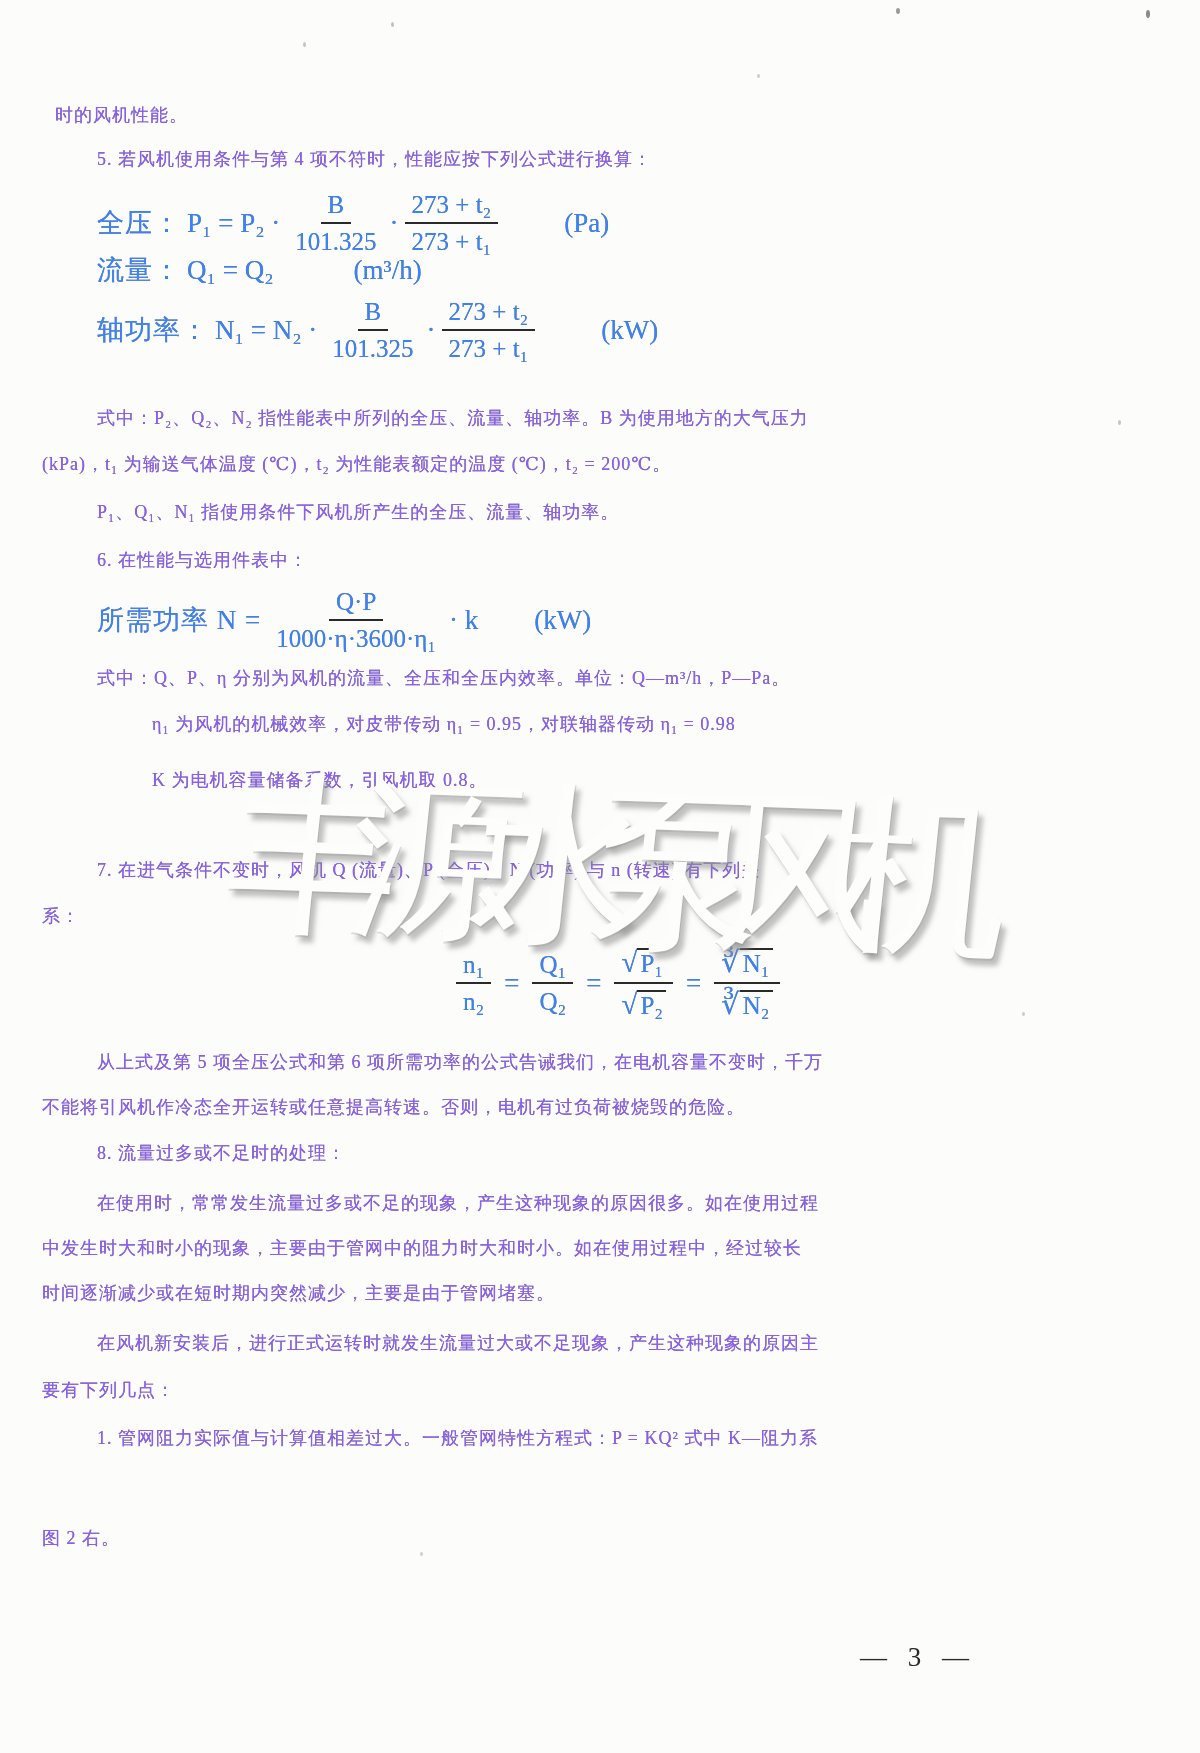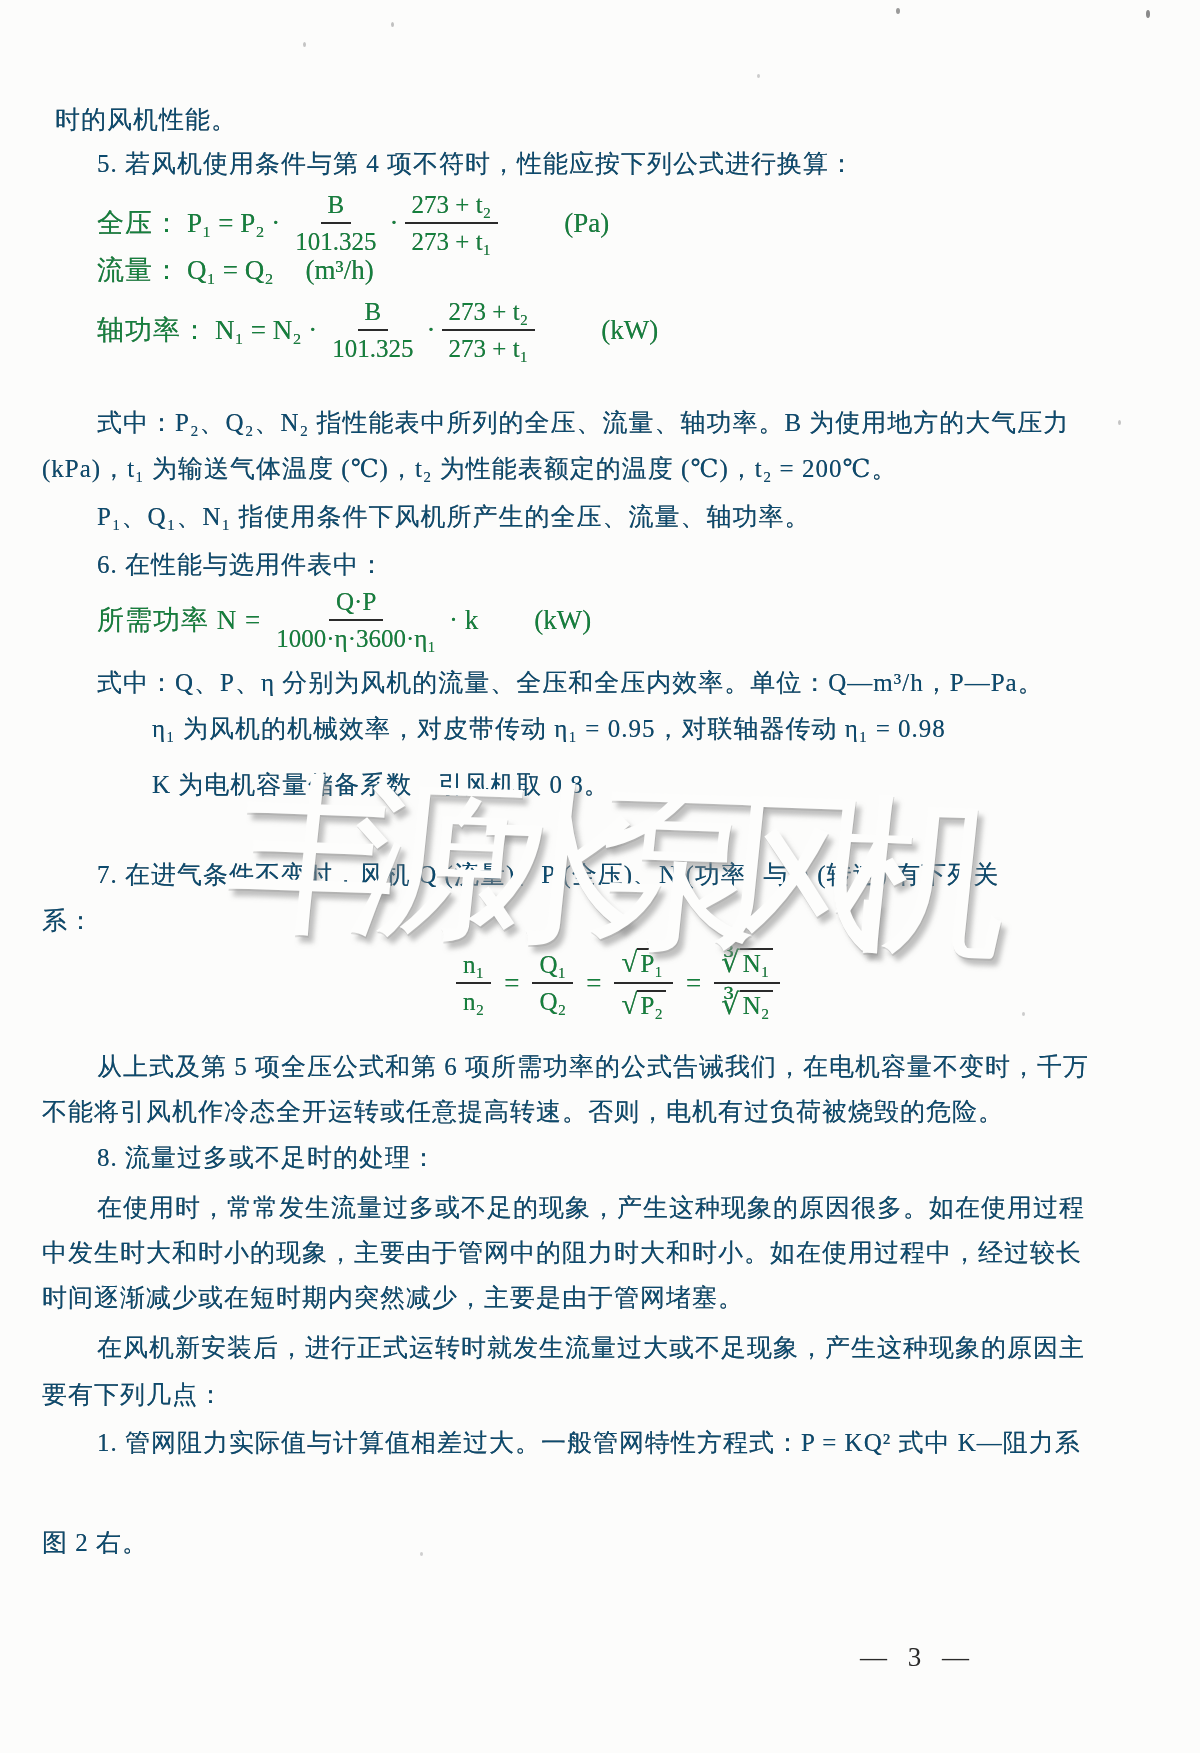--- a/index.html
+++ b/index.html
@@ -7,33 +7,33 @@
     position:relative;
     width:1200px;height:1753px;
     margin:0 auto;
     background:#fcfcfb;
     overflow:hidden;
     font-family:"Liberation Serif","DejaVu Serif",serif;
     color:#1f1f1f;
   }
   .ln{
     position:absolute;
-    font-size:25px;
+    font-size:18px;
     letter-spacing:1px;
     white-space:pre;
-    color:#0c4a6e;
+    color:#8b5cf6;
     text-shadow:0 0 0.6px rgba(20,20,20,0.55);
   }
   .formula{
     position:absolute;
     display:flex;
     align-items:center;
     font-size:27px;
     white-space:pre;
-    color:#15803d;
+    color:#3b82f6;
     text-shadow:0 0 0.6px rgba(20,20,20,0.55);
   }
   .flabel{letter-spacing:1px;}
   .lead{margin-left:6px;}
   .frac{
     display:inline-flex;
     flex-direction:column;
     align-items:center;
     margin:0 8px;
     font-size:25px;
@@ -87,21 +87,21 @@
     <span class="frac">
       <span class="num">273 + t₂</span>
       <span class="den">273 + t₁</span>
     </span>
     <span class="unit">(Pa)</span>
   </div>
 
   <div class="formula" style="top:252px;left:97px">
     <span class="flabel">流量：</span>
     <span class="lead">Q₁ = Q₂</span>
-    <span class="unit" style="margin-left:32px">(m³/h)</span>
+    <span class="unit" style="margin-left:80px">(m³/h)</span>
   </div>
 
   <div class="formula" style="top:296px;left:97px">
     <span class="flabel">轴功率：</span>
     <span class="lead">N₁ = N₂ ·</span>
     <span class="frac">
       <span class="num">B</span>
       <span class="den">101.325</span>
     </span>
     <span class="mid">·</span>

